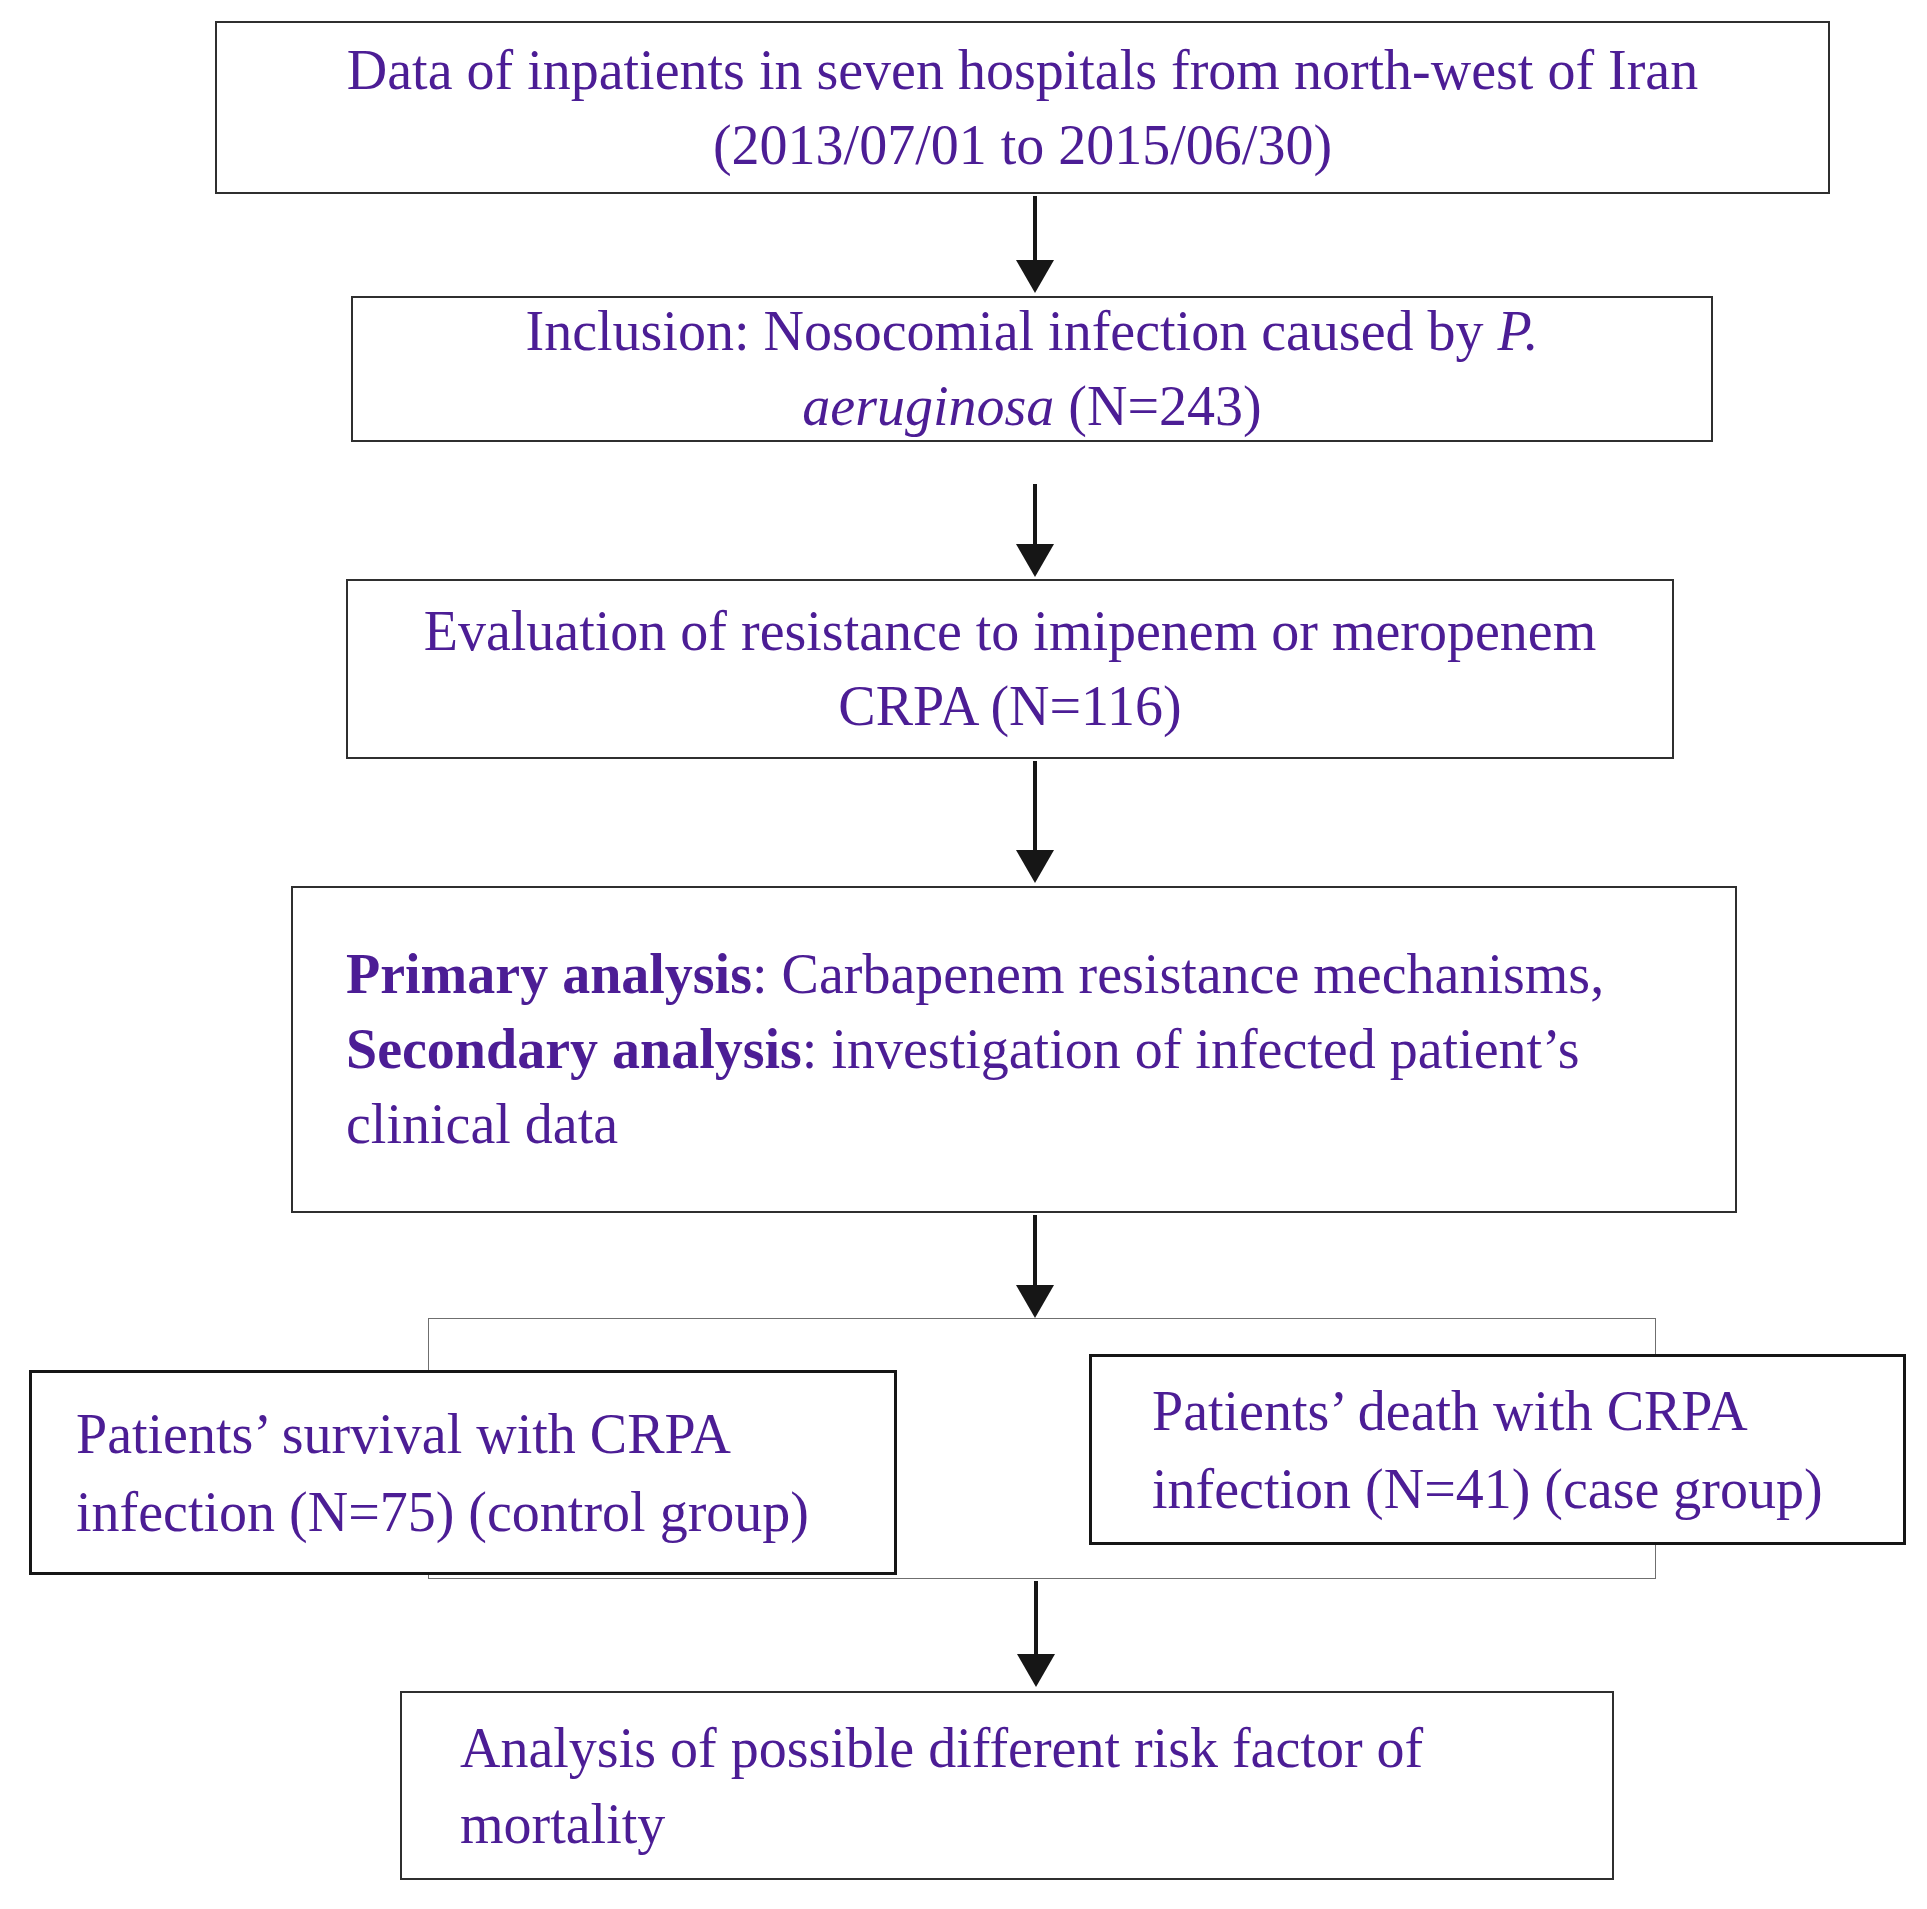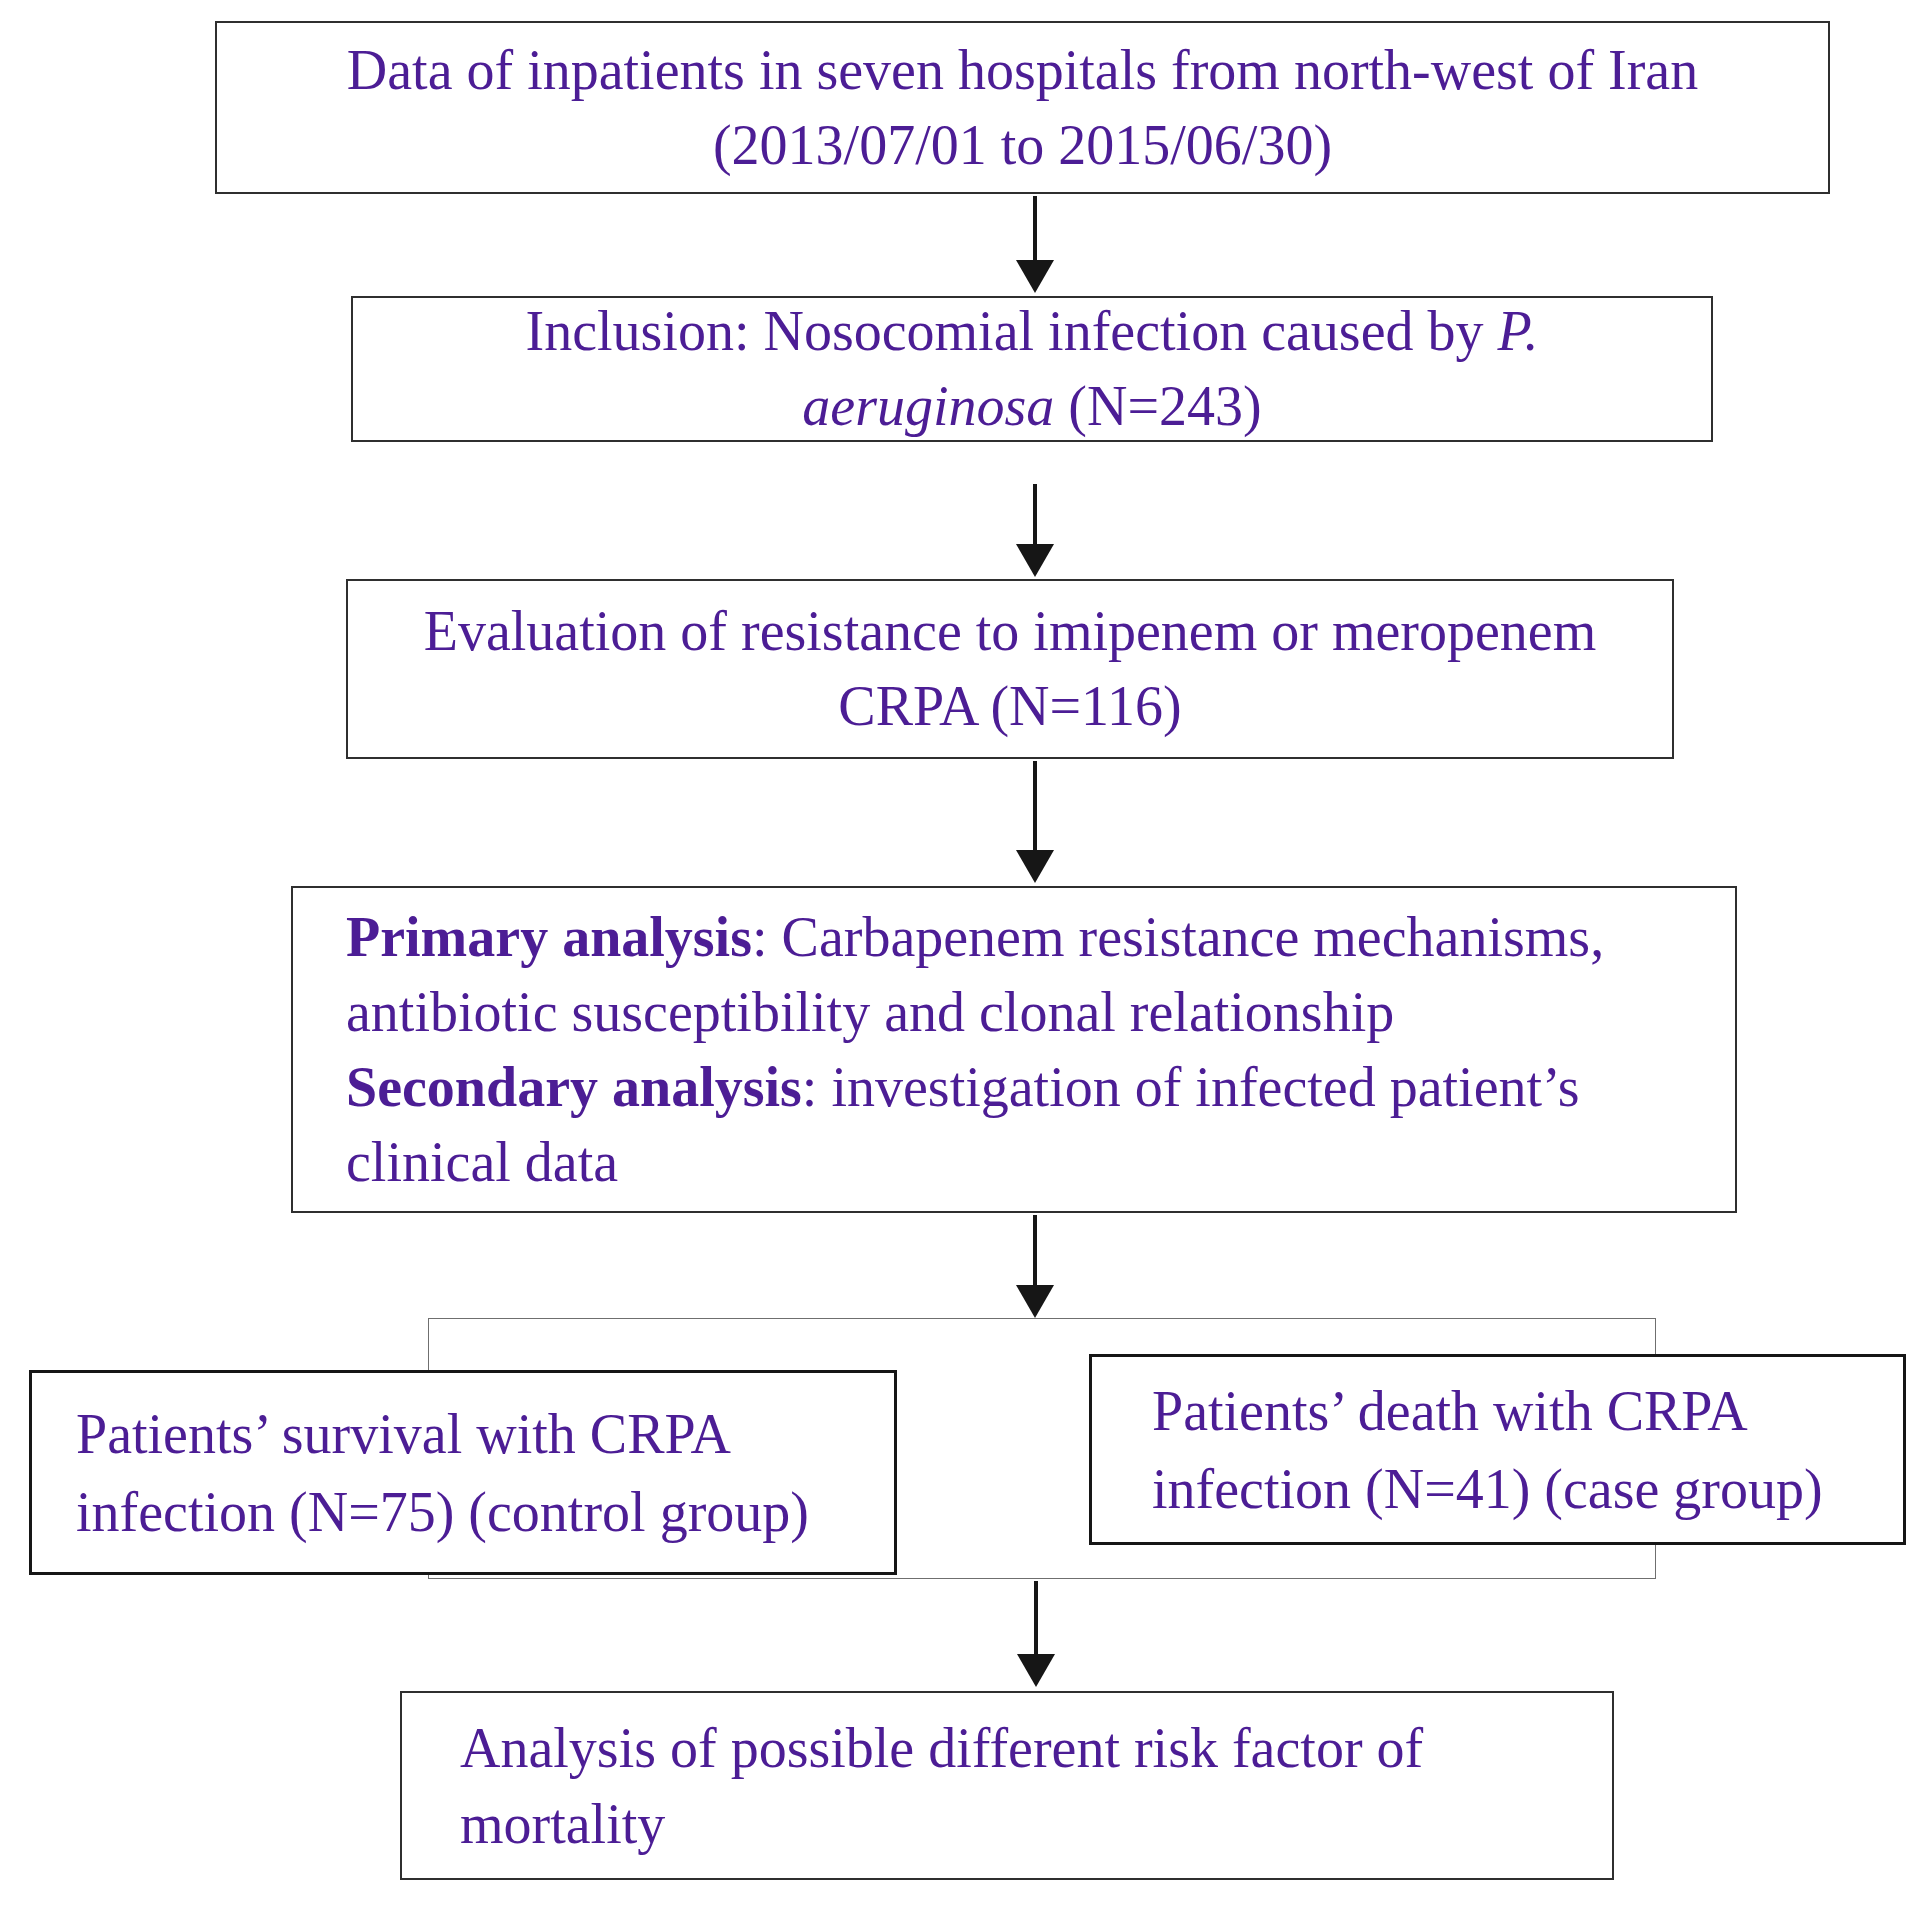--- a/index.html
+++ b/index.html
@@ -86,21 +86,20 @@
   <div class="fbox centered" style="left:346px;top:579px;width:1328px;height:180px;">
     <div class="line">Evaluation of resistance to imipenem or meropenem</div>
     <div class="line">CRPA (N=116)</div>
   </div>
 
   <div class="arrow-stem" style="left:1033px;top:761px;height:91px;"></div>
   <div class="arrow-head" style="left:1016px;top:850px;"></div>
 
   <div class="fbox lefttext" style="left:291px;top:886px;width:1446px;height:327px;padding-left:53px;padding-right:29px;">
     <div class="line"><span class="bold">Primary analysis</span><span>: Carbapenem resistance mechanisms,</span></div>
-    <div class="line"><span>antibiotic susceptibility and clonal relationship</span></div>
     <div class="line"><span class="bold">Secondary analysis</span><span>: investigation of infected patient’s</span></div>
     <div class="line"><span>clinical data</span></div>
   </div>
 
   <div class="arrow-stem" style="left:1033px;top:1215px;height:72px;"></div>
   <div class="arrow-head" style="left:1016px;top:1285px;"></div>
 
   <div class="container-rect" style="left:428px;top:1318px;width:1228px;height:261px;"></div>
 
   <div class="side-box" style="left:29px;top:1346px;width:868px;height:205px;padding-left:44px;margin-top:24px;">

